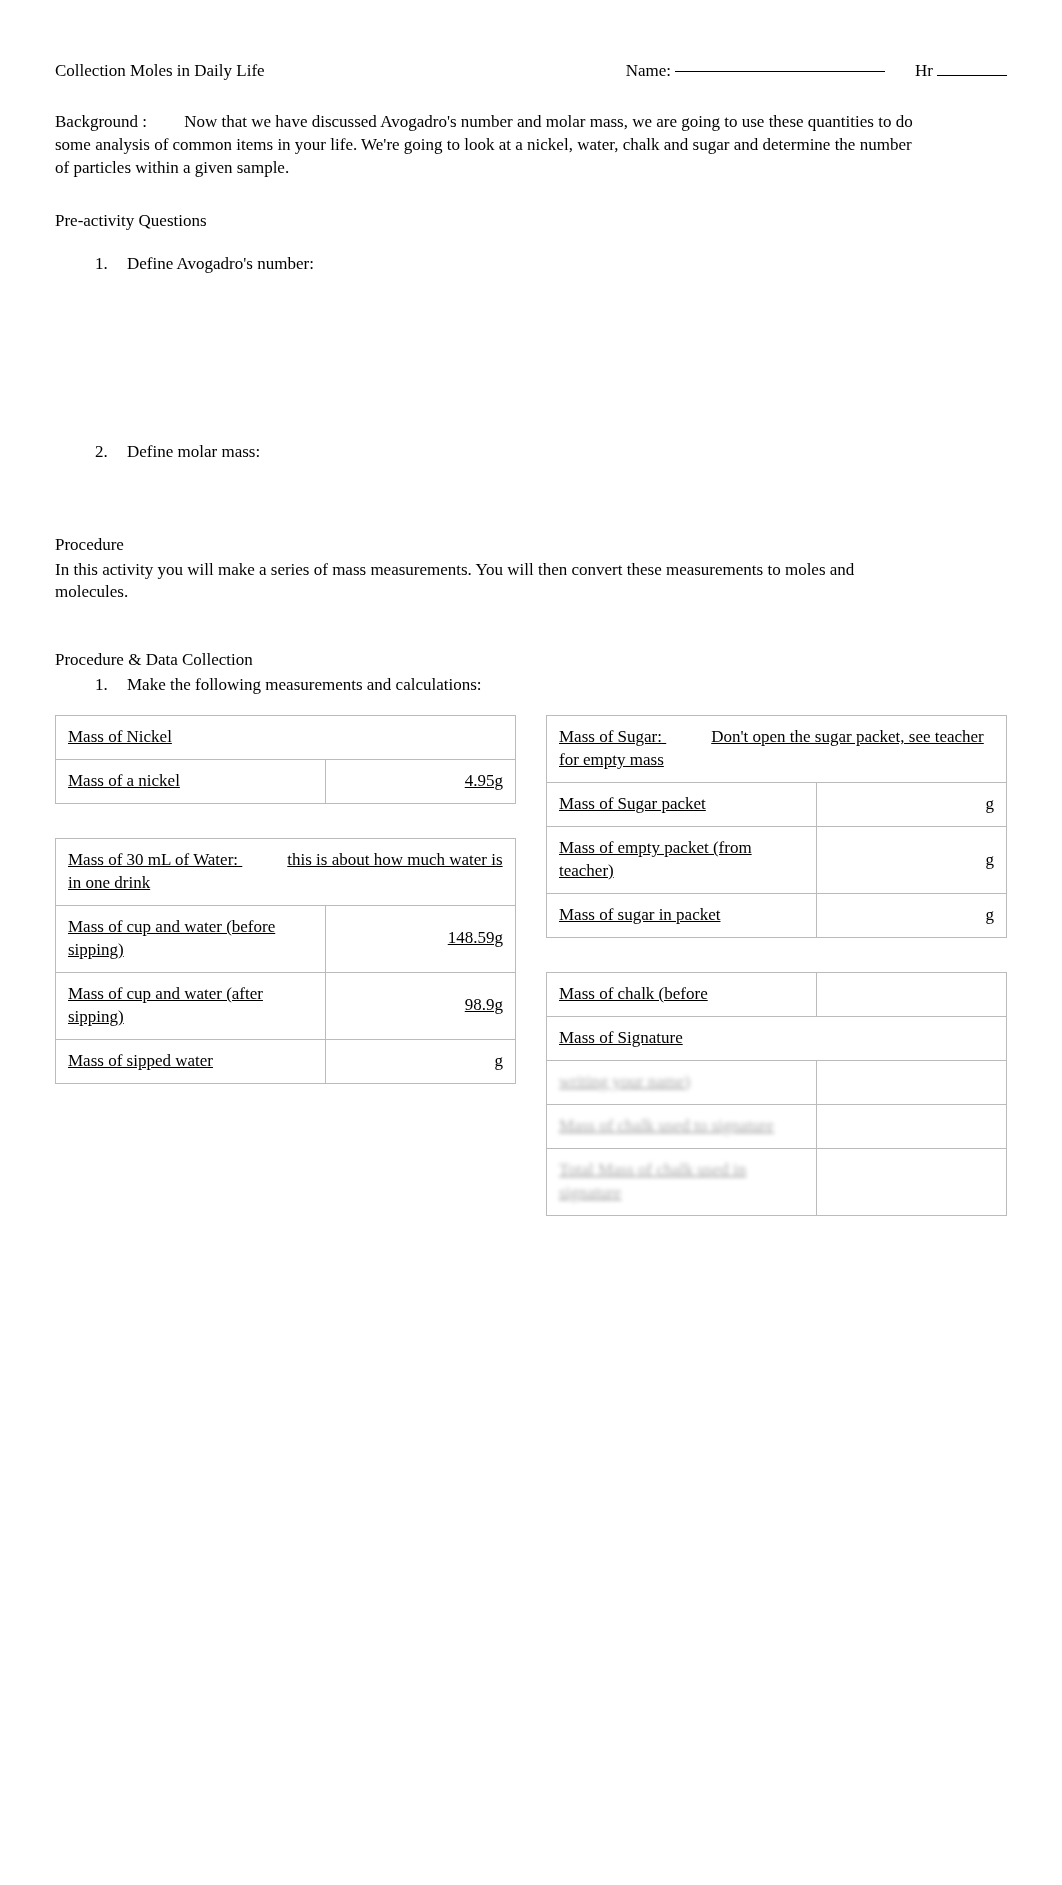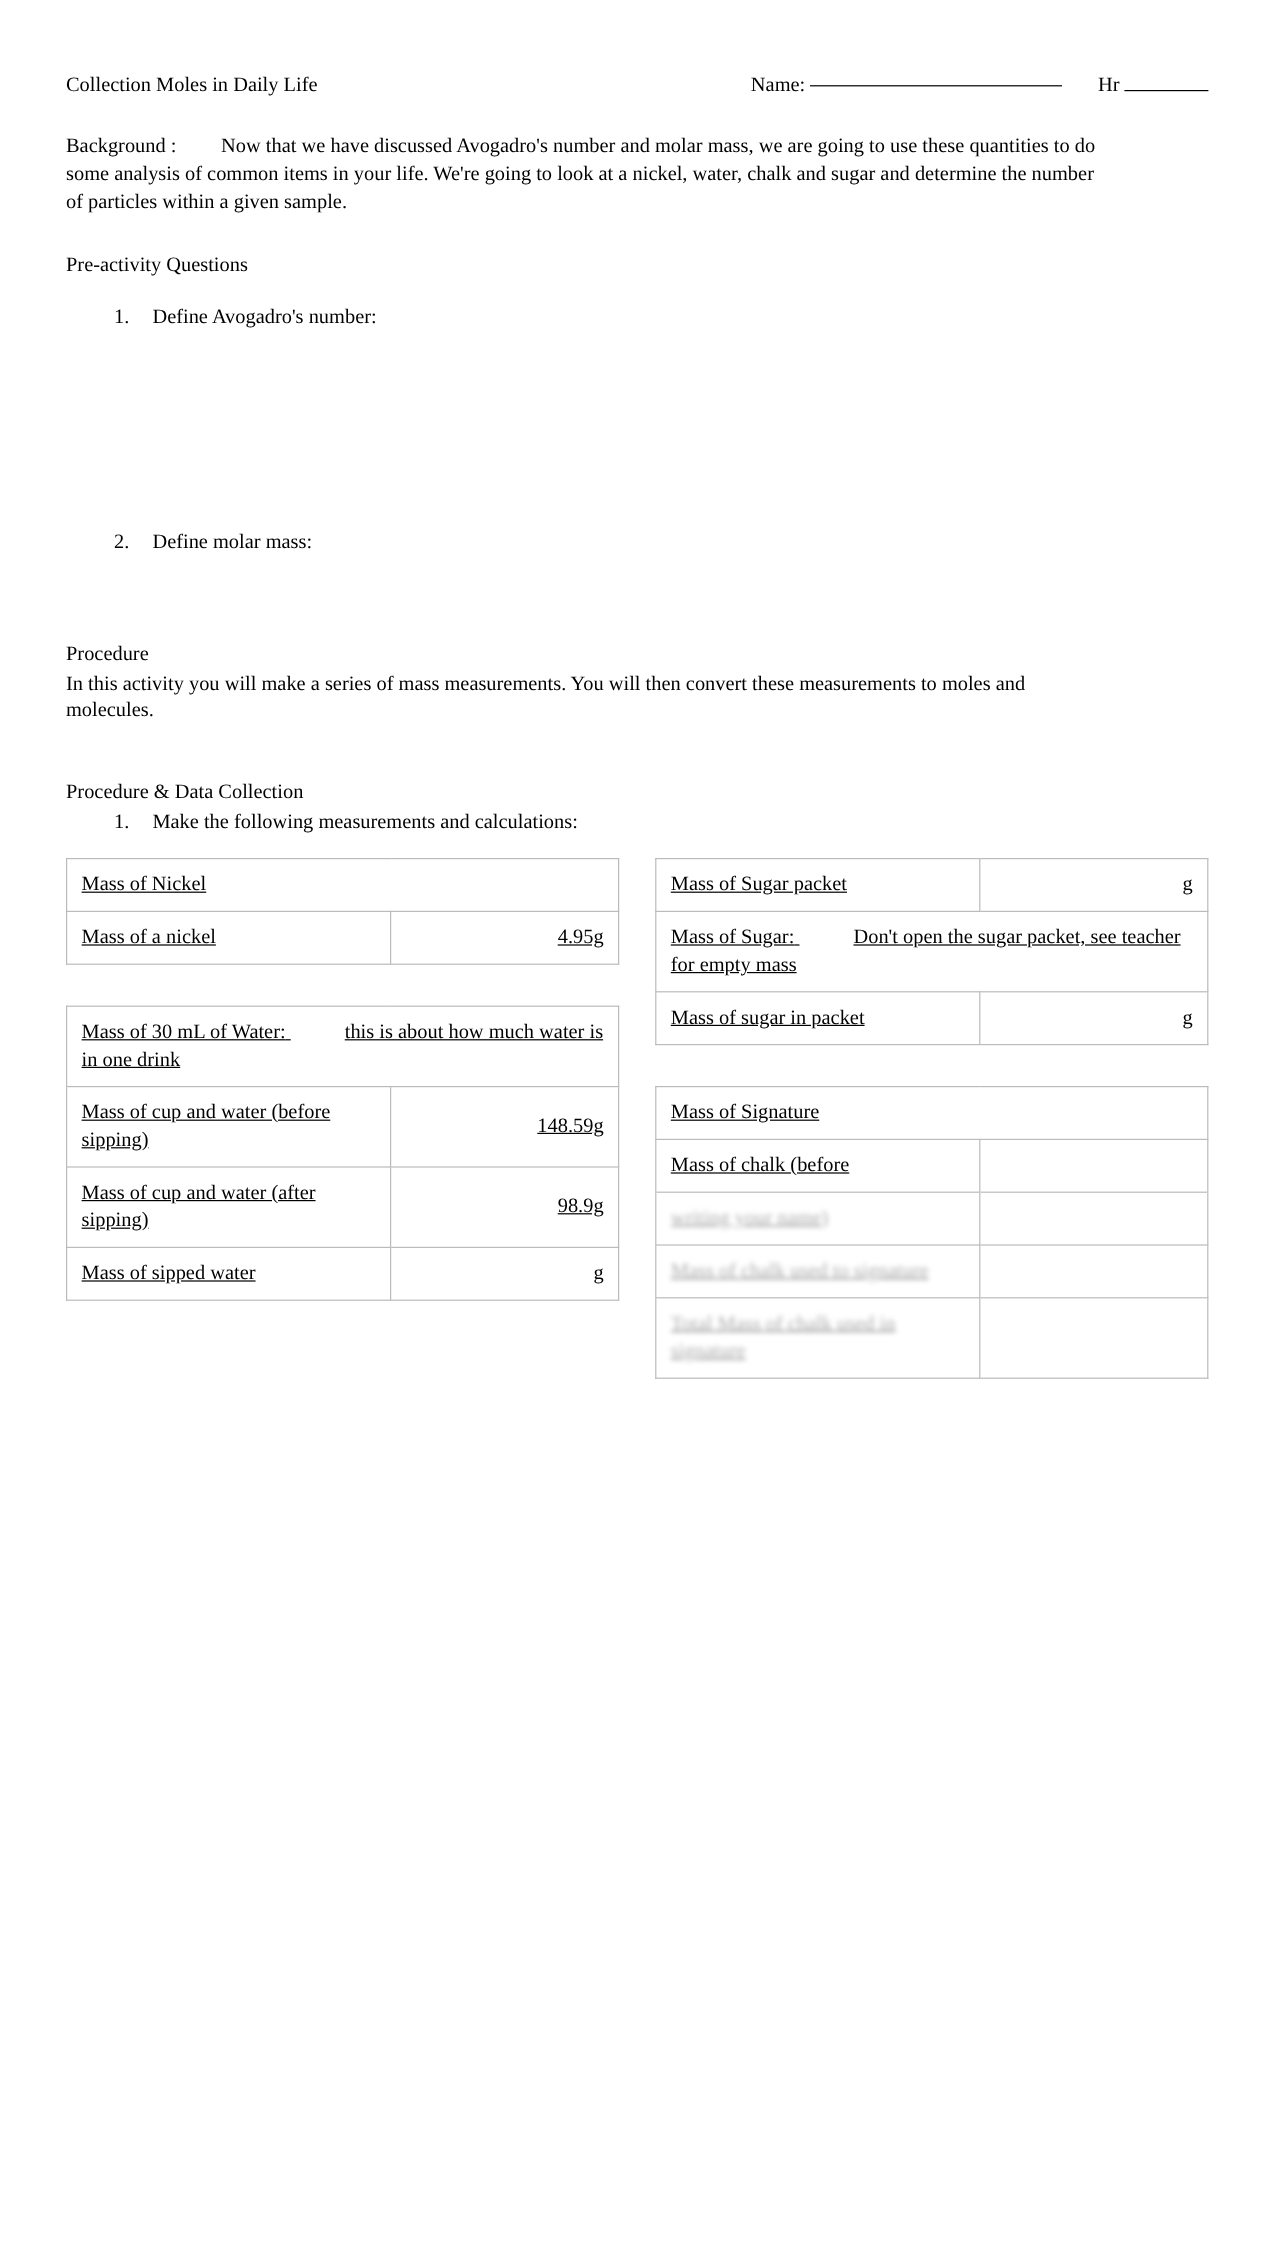--- a/index.html
+++ b/index.html
@@ -202,44 +202,48 @@
       </tr>
     </tbody>
       </table>
 
   </div>
   <div class="column">
 
     <table class="data-table">
       <tbody>
           <tr>
-        <td>Mass of Sugar packet</td>
-        <td class="value-cell">g</td>
-      </tr>
-      <tr>
         <td colspan="2" class="table-header-cell">
           <span>Mass of Sugar:</span>
           <span class="note-inline">Don't open the sugar packet, see teacher for empty mass</span>
         </td>
       </tr>
       <tr>
+        <td>Mass of Sugar packet</td>
+        <td class="value-cell">g</td>
+      </tr>
+      <tr>
+        <td>Mass of empty packet (from teacher)</td>
+        <td class="value-cell">g</td>
+      </tr>
+      <tr>
         <td>Mass of sugar in packet</td>
         <td class="value-cell">g</td>
       </tr>
     </tbody>
       </table>
 
     <table class="data-table">
       <tbody>
           <tr>
-        <td colspan="2" class="table-header-cell">Mass of Signature</td>
-      </tr>
-      <tr>
         <td style="border-bottom:none;">Mass of chalk (before</td>
         <td style="border-bottom:none;" class="value-cell"> </td>
+      </tr>
+      <tr>
+        <td colspan="2" class="table-header-cell">Mass of Signature</td>
       </tr>
       <tr class="blurred-row">
         <td>writing your name)</td>
         <td class="value-cell"> </td>
       </tr>
       <tr class="blurred-row">
         <td>Mass of chalk used to signature</td>
         <td class="value-cell"> </td>
       </tr>
       <tr class="blurred-row">

